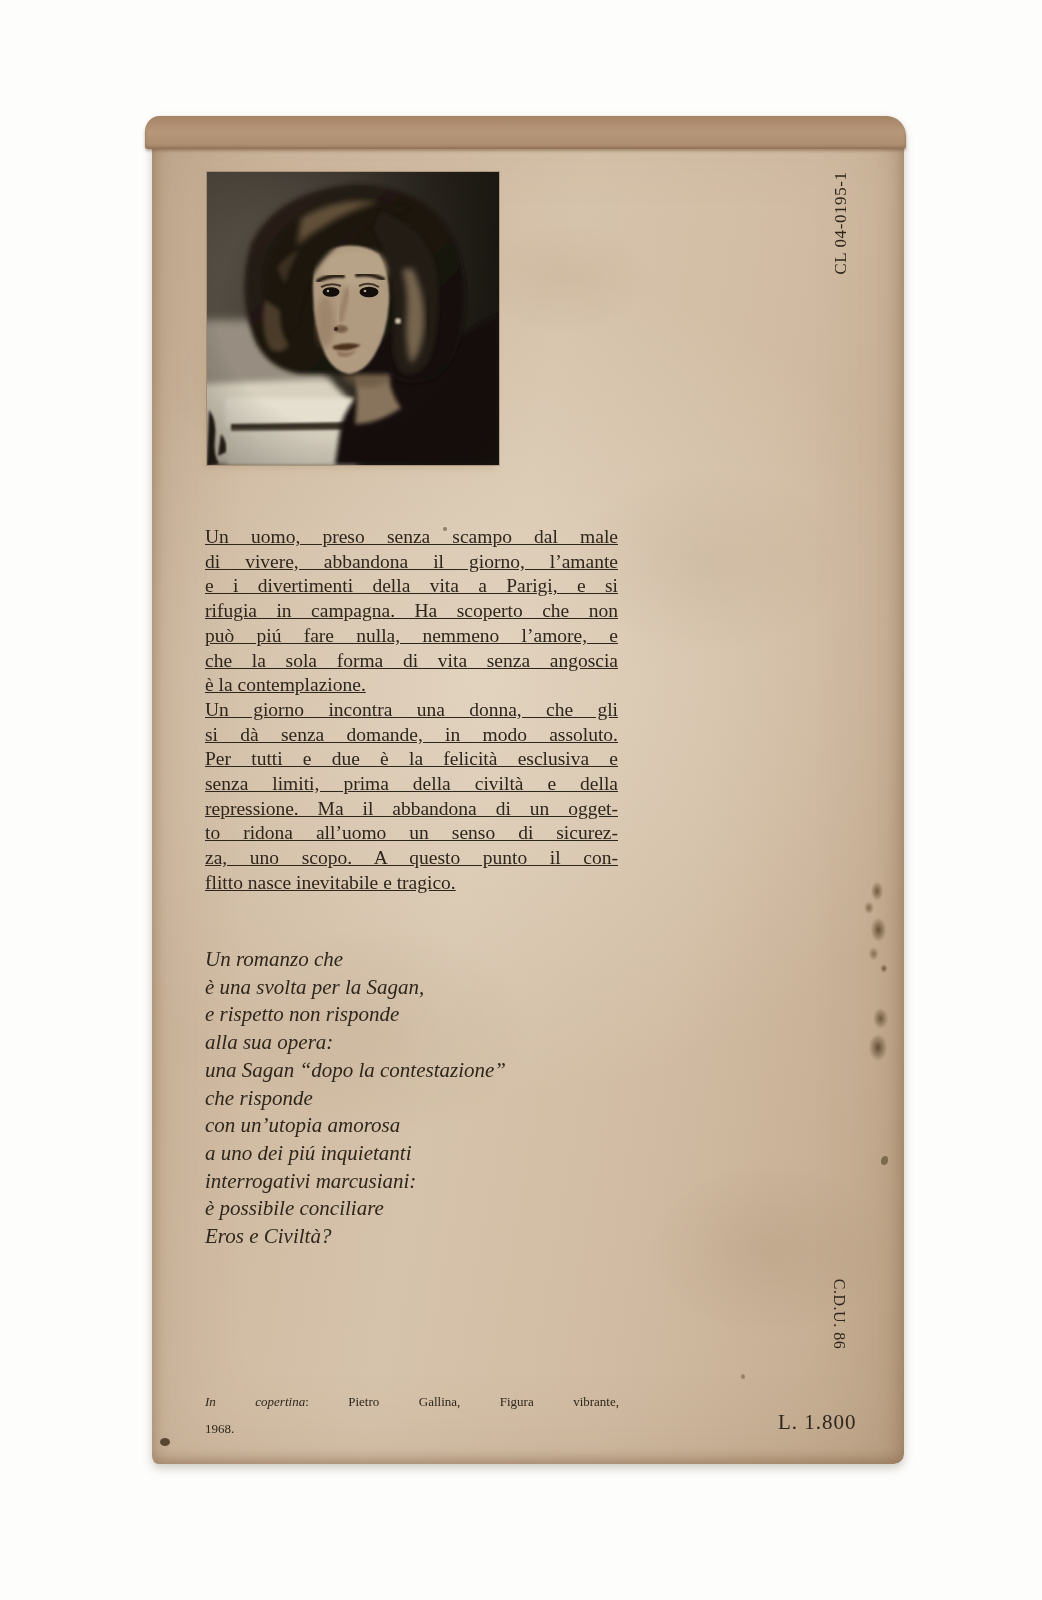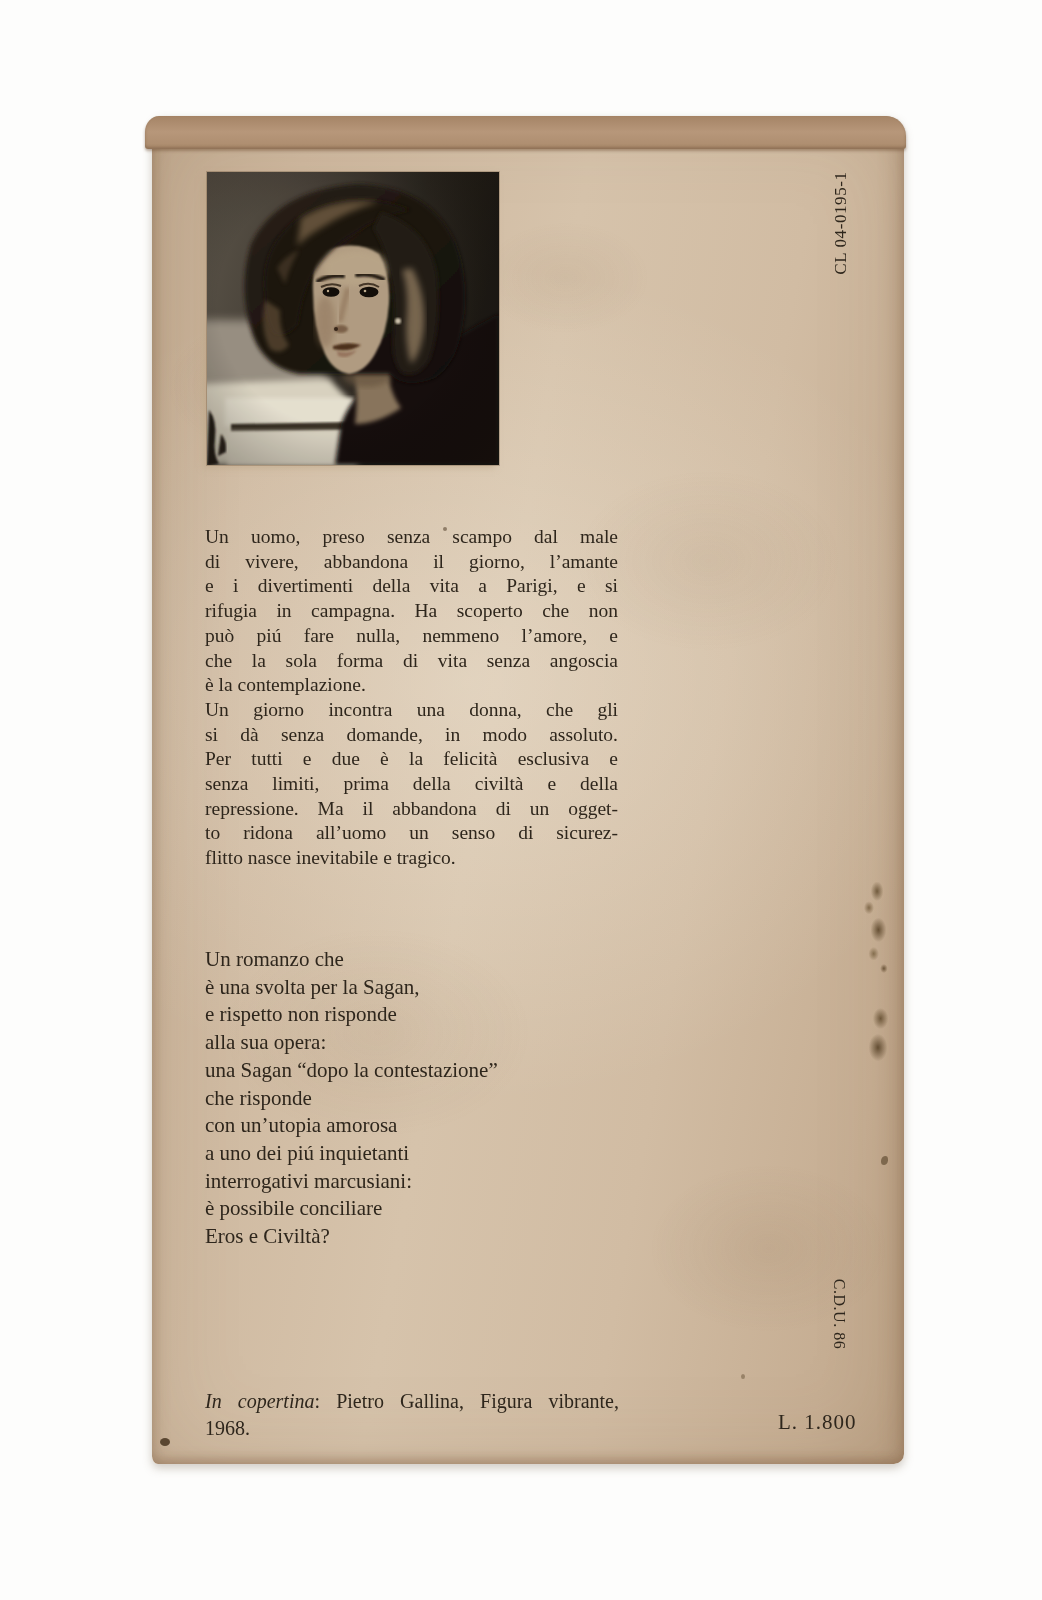--- a/index.html
+++ b/index.html
@@ -44,33 +44,33 @@
   .photo {
     position:absolute; left:55px; top:56px; width:292px; height:293px;
     box-shadow: 0 0 0 1px rgba(100,76,52,0.30), -4px 3px 6px rgba(190,165,135,0.55);
     background:#2b2520;
   }
   .photo svg { display:block; }
 
   
   .synopsis {
     position:absolute; left:53px; top:409px; width:413px;
-    font-size:19.5px; line-height:24.7px;
+    font-size:19.5px; line-height:24.7px;text-decoration:underline;
   }
   .jline { text-align:justify; text-align-last:justify; }
   .jline.end { text-align-last:left; }
 
   .blurb {
     position:absolute; left:53px; top:830px; width:480px;
-    font-size:21px; line-height:27.7px; 
+    font-size:21px; line-height:27.7px; font-style:italic;
   }
 
   .credit {
     position:absolute; left:53px; top:1272px; width:414px;
-    font-size:20px; line-height:27px;
+    font-size:13px; line-height:27px;
   }
   .credit .line1 { text-align:justify; text-align-last:justify; }
   .credit .it { font-style:italic; }
 
   .price {
     position:absolute; left:626px; top:1294px;
     font-size:21px; letter-spacing:1px;
   }
 
   .catalog-code {
@@ -213,20 +213,21 @@
     <div class="jline">rifugia in campagna. Ha scoperto che non</div>
     <div class="jline">può piú fare nulla, nemmeno l’amore, e</div>
     <div class="jline">che la sola forma di vita senza angoscia</div>
     <div class="jline end">è la contemplazione.</div>
     <div class="jline">Un giorno incontra una donna, che gli</div>
     <div class="jline">si dà senza domande, in modo assoluto.</div>
     <div class="jline">Per tutti e due è la felicità esclusiva e</div>
     <div class="jline">senza limiti, prima della civiltà e della</div>
     <div class="jline">repressione. Ma il abbandona di un ogget-</div>
     <div class="jline">to ridona all’uomo un senso di sicurez-</div>
+    <div class="jline">za, uno scopo. A questo punto il con-</div>
     <div class="jline end">flitto nasce inevitabile e tragico.</div>
   </div>
 
   <div class="blurb">
     <div>Un romanzo che</div>
     <div>è una svolta per la Sagan,</div>
     <div>e rispetto non risponde</div>
     <div>alla sua opera:</div>
     <div>una Sagan “dopo la contestazione”</div>
     <div>che risponde</div>

